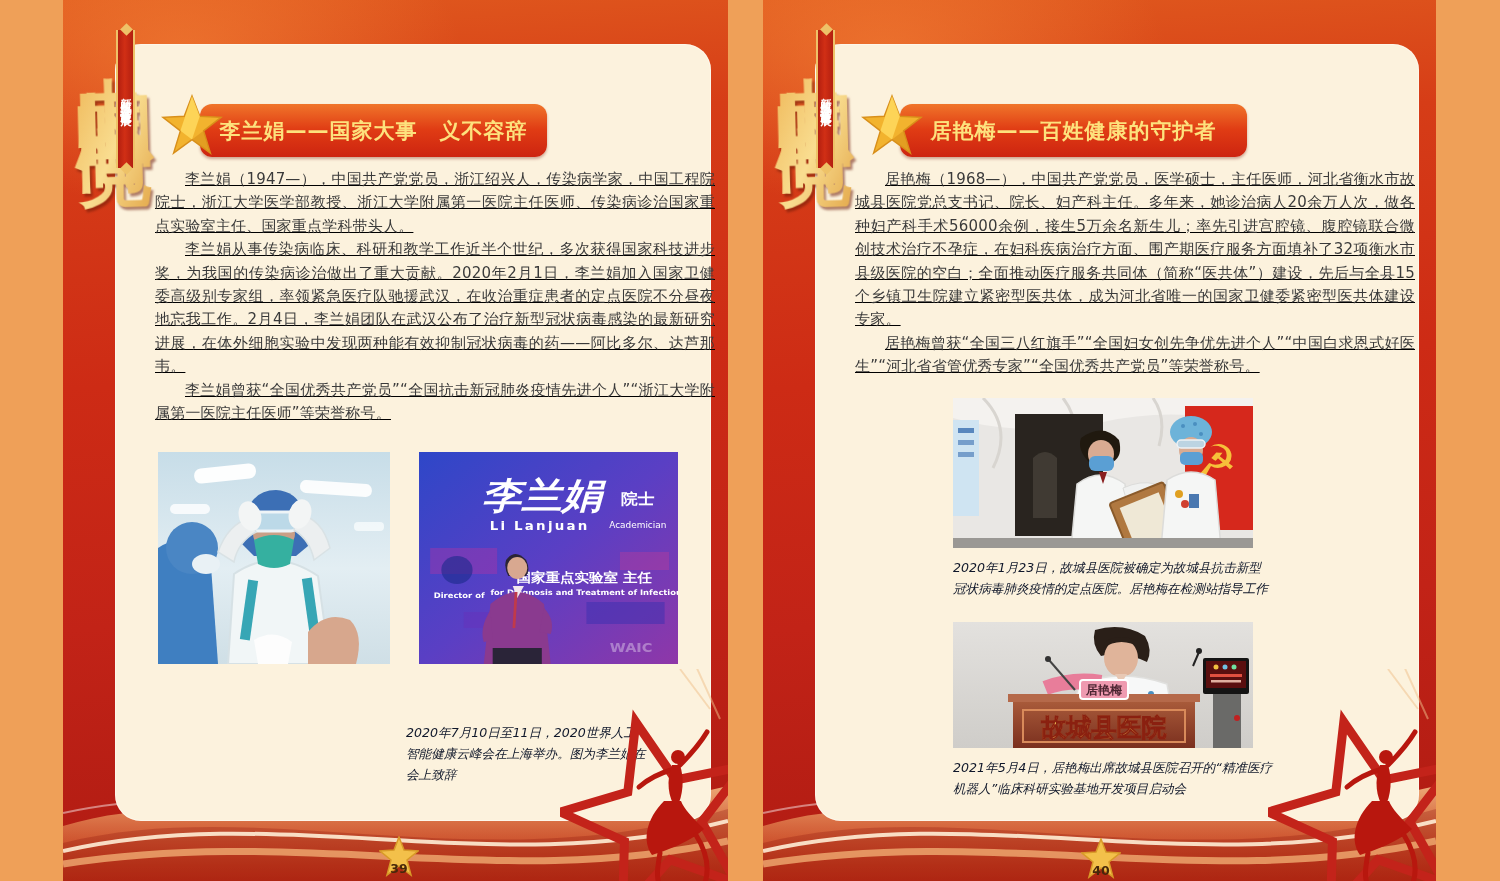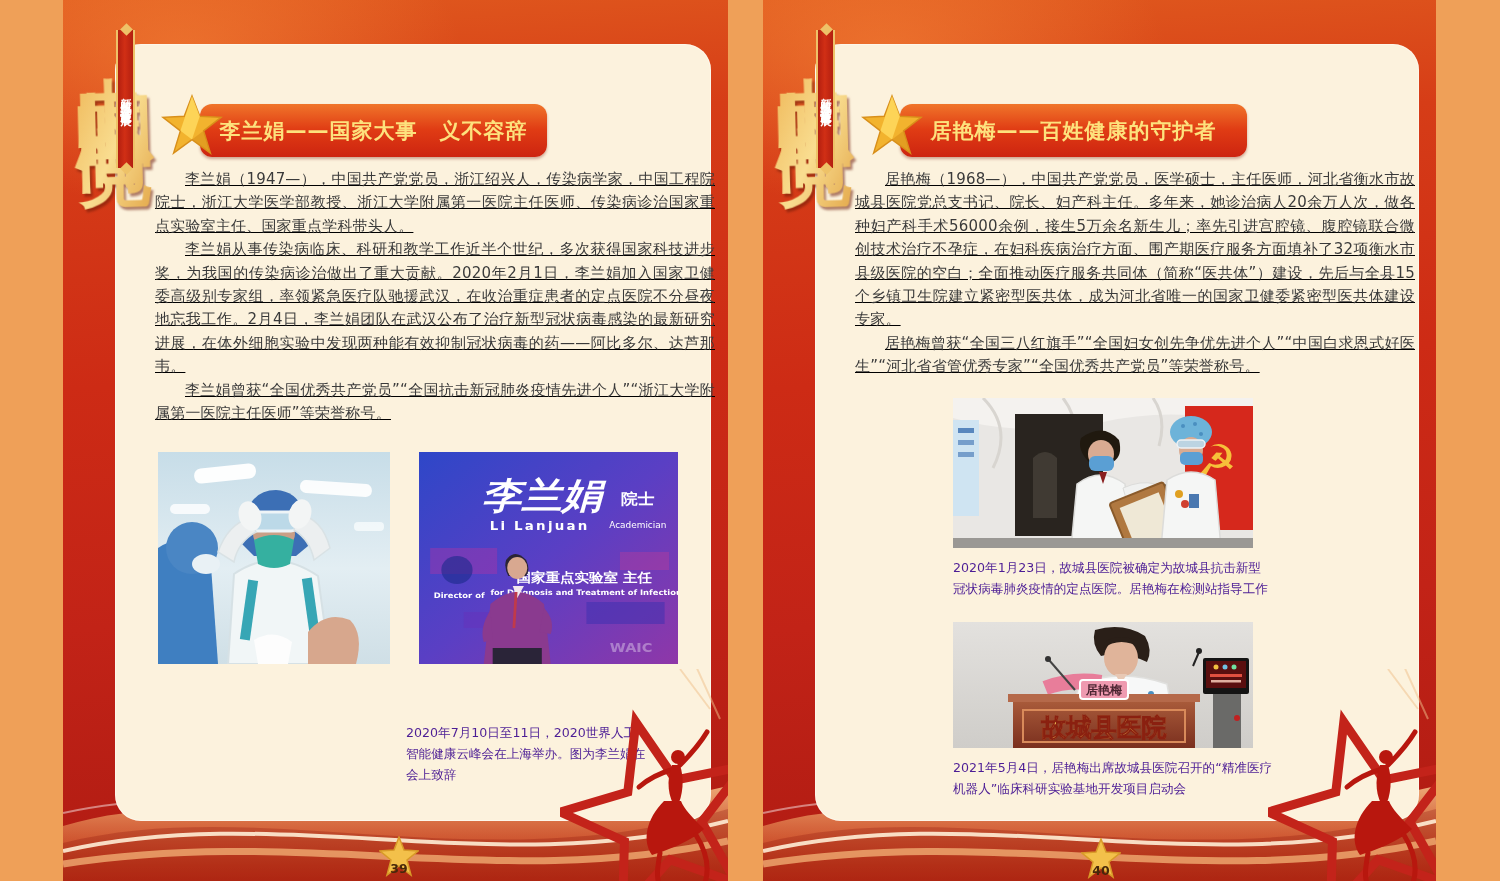--- a/index.html
+++ b/index.html
@@ -51,21 +51,21 @@
     display:flex; align-items:center; justify-content:center; }
   .banner span { color:#fde27d; font-size:21px; font-weight:700; letter-spacing:1px; }
 
   .body-text { position:absolute; left:92px; top:168px; width:560px;text-decoration:underline; }
   .body-text p { font-size:15px; line-height:23.4px; color:#3a3a3a; text-align:justify;
     text-indent:2em; letter-spacing:.2px; }
 
   .photo { position:absolute; overflow:hidden; }
   .photo svg { display:block; width:100%; height:100%; }
 
-  .caption { position:absolute; font-size:12.6px; line-height:21px; color:#4c1d95; text-align:left; }
+  .caption { position:absolute; font-size:12.6px; line-height:21px; color:#0f172a; text-align:left;font-style:italic; }
 
   .decor { position:absolute; right:-22px; bottom:-6px; width:190px; height:218px; z-index:4; }
 
   .page-num { position:absolute; width:40px; height:42px; z-index:5; }
   #page-left  .page-num { left:316px; top:836px; }
   #page-right .page-num { left:318px; top:838px; }
   .page-num svg { position:absolute; inset:0; }
   .page-num span { position:absolute; left:0; right:0; top:25px; text-align:center;
     font-size:12.5px; font-weight:700; color:#47280a; }
 </style>

